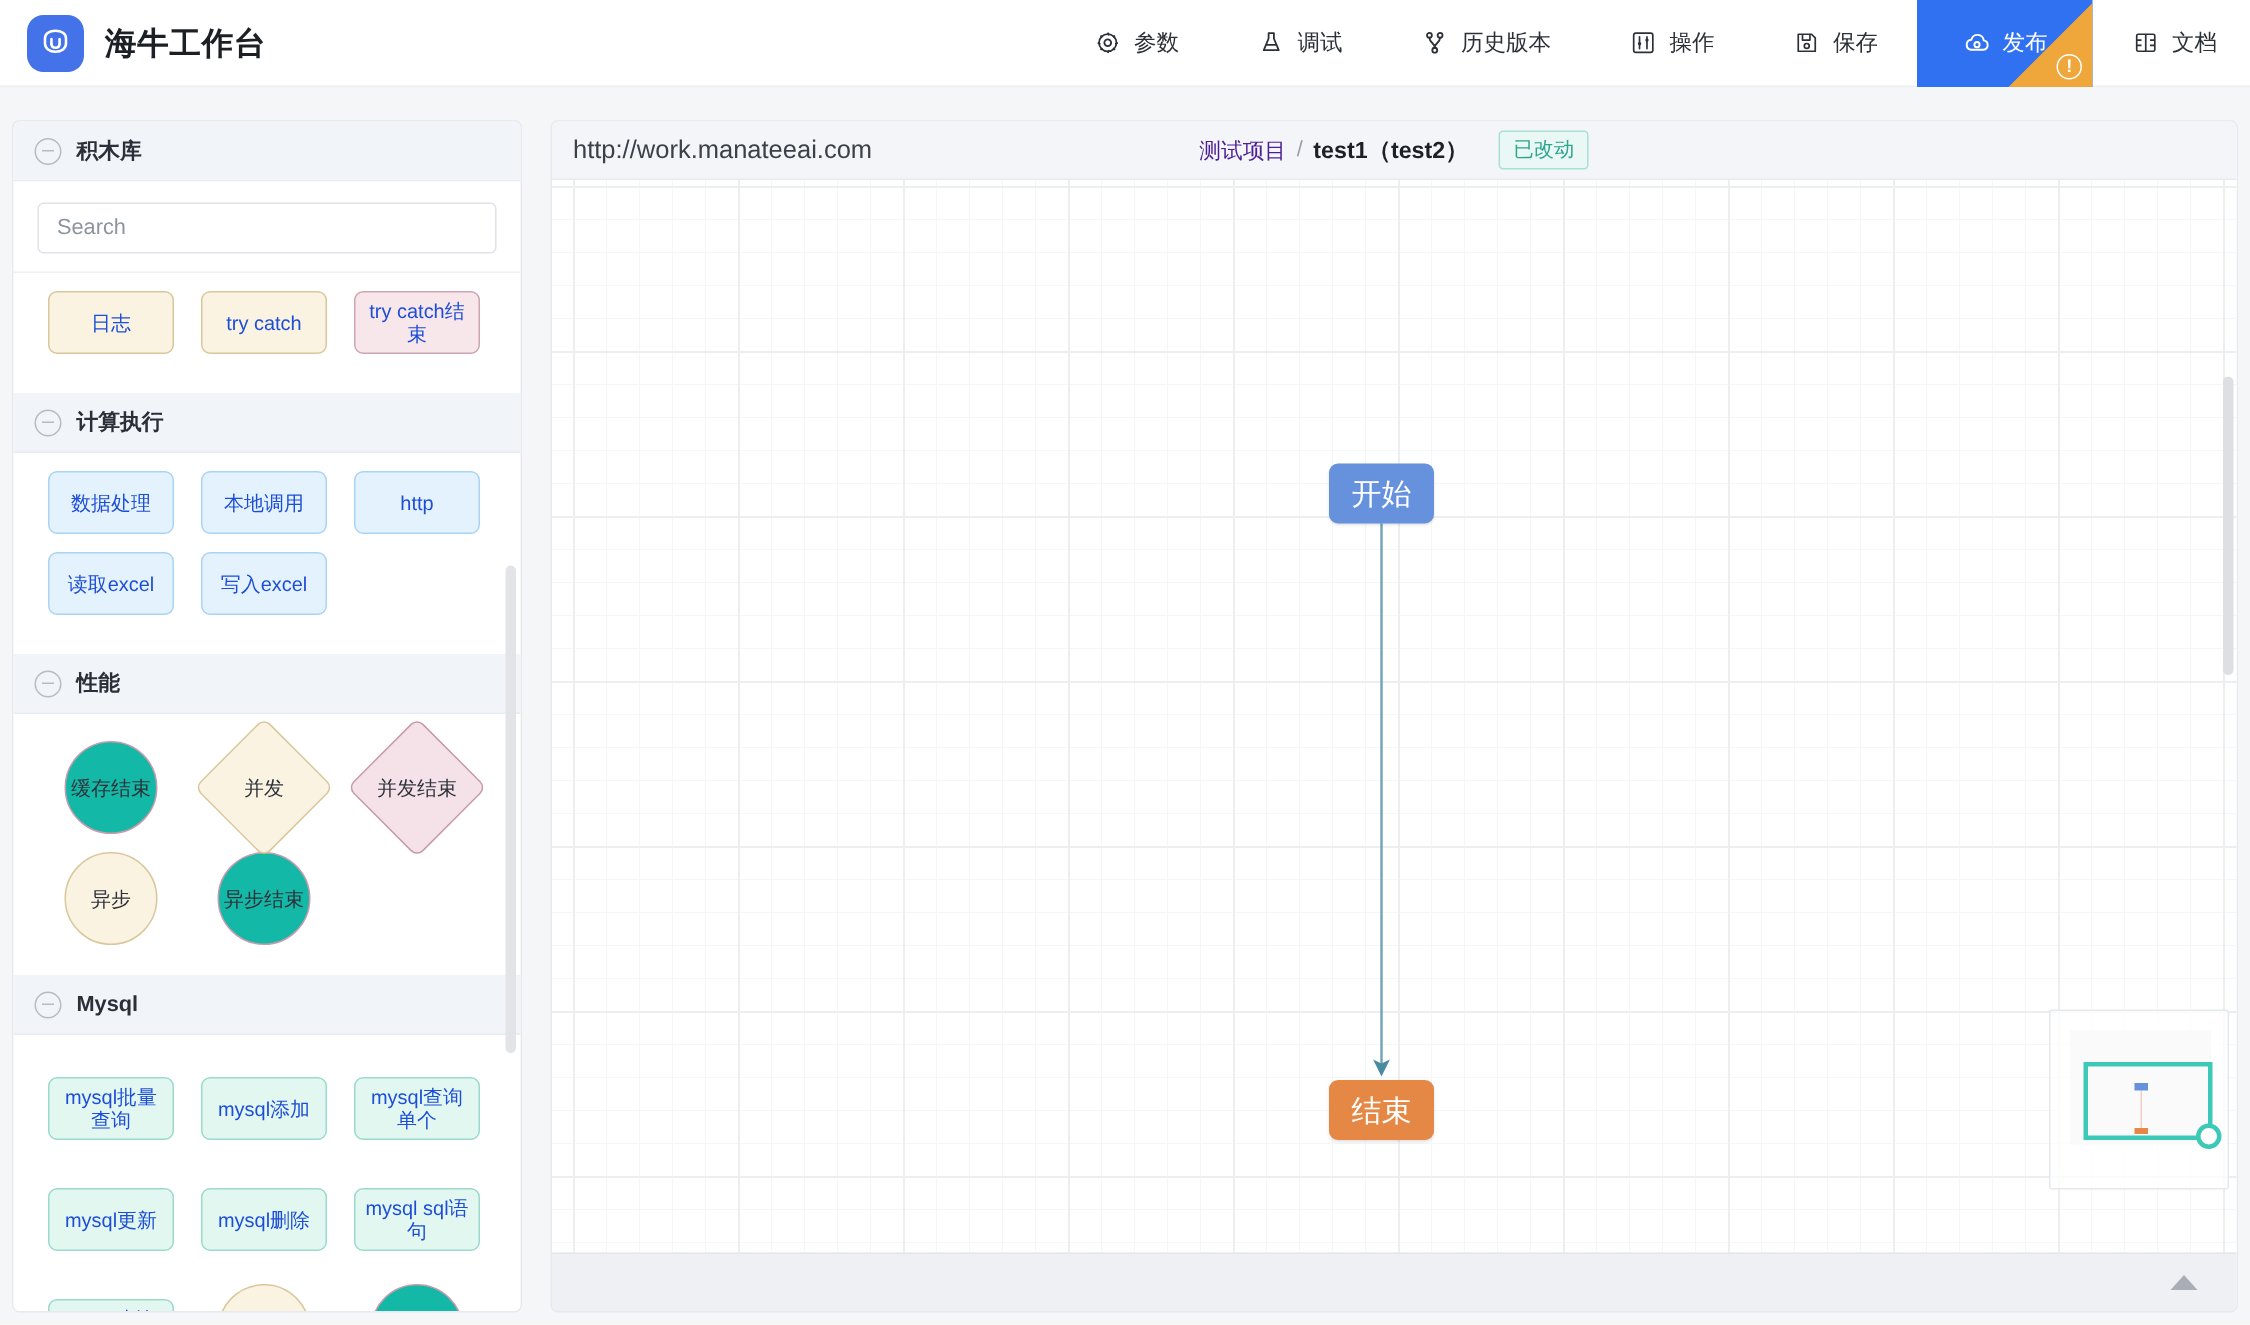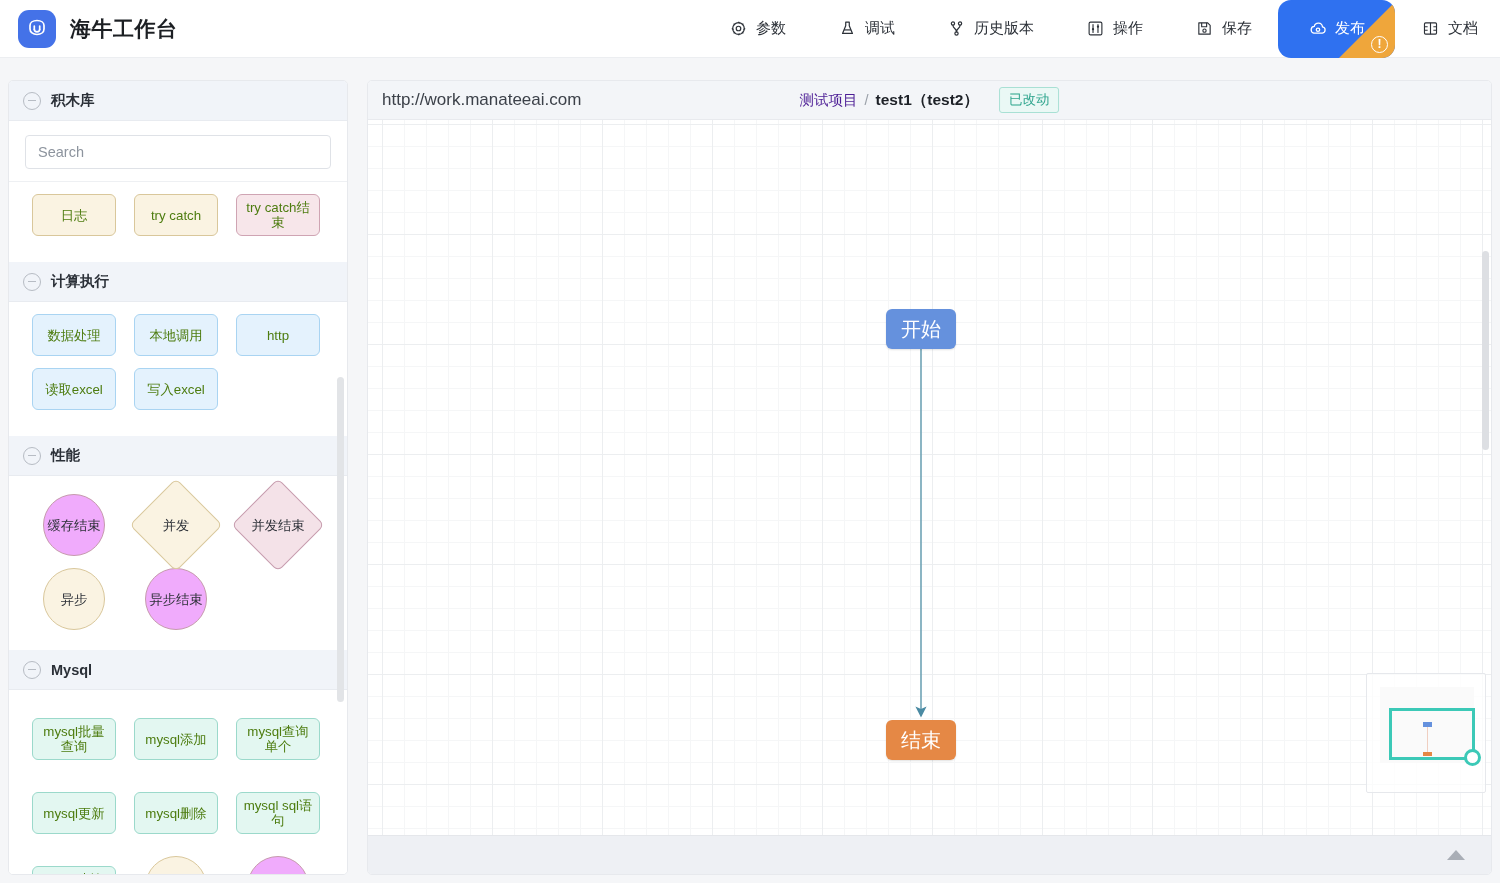--- a/index.html
+++ b/index.html
@@ -27,21 +27,20 @@
   #menu { display: flex; align-items: stretch; height: 58px; flex: 1; justify-content: flex-end; }
   .menu-item {
     display: flex; align-items: center; gap: 8px;
     padding: 0 26px; height: 58px; cursor: pointer;
     font-size: 15px; color: #2c3138; white-space: nowrap;
   }
   .menu-item .mi-ico { display:flex; align-items:center; justify-content:center; width:19px; height:19px; flex:none; }
   .menu-item.publish {
     background: #2f71f0; color: #ffffff; position: relative; overflow: hidden;
     padding: 16px 30px;
-    border-radius: 13px;
   }
   .menu-item.publish .corner {
     position: absolute; right: 0; bottom: 0; width: 0; height: 0;
     border-left: 56px solid transparent; border-bottom: 56px solid #efa63b;
   }
   .menu-item.publish .warn {
     position: absolute; right: 7px; bottom: 5px;
     width: 17px; height: 17px; border: 1.6px solid #fff; border-radius: 50%;
     color: #fff; font-size: 12px; line-height: 14px; text-align: center; font-weight: 700;
   }
@@ -75,35 +74,35 @@
   .block-grid {
     display: flex; flex-wrap: wrap; padding: 12px 14px 14px 14px; gap: 0;
     background: #fff;
   }
   .cell { width: 102px; display: flex; align-items: center; justify-content: center; margin-bottom: 12px; }
   .cell.tall { height: 74px; margin-bottom: 0px; }
 
   .blk {
     width: 84px; min-height: 42px; border-radius: 6px; border: 1px solid;
     display: flex; align-items: center; justify-content: center;
-    text-align: center; font-size: 13.3px; line-height: 15px; color: #4d7c0f;
+    text-align: center; font-size: 13.3px; line-height: 15px; color: #1d4ed8;
     padding: 4px 5px; cursor: grab;
   }
   .blk.cream  { background: #faf3e2; border-color: #d9c79b; }
   .blk.pink   { background: #f7e6ea; border-color: #cfa4b3; }
   .blk.blue   { background: #e4f2fd; border-color: #a9d4f2; }
   .blk.mint   { background: #e3f7f1; border-color: #9bd9cb; }
 
   .circ {
     width: 62px; height: 62px; border-radius: 50%; border: 1px solid;
     display: flex; align-items: center; justify-content: center; text-align: center;
     font-size: 13.3px; line-height: 15px; color: #2d3138; cursor: grab;
   }
   .circ.cream { background: #faf3e2; border-color: #d9c79b; }
-  .circ.pink  { background: #f0abfc; border-color: #c69bad; }
+  .circ.pink  { background: #14b8a6; border-color: #c69bad; }
 
   .diam-wrap { width: 66px; height: 66px; position: relative; cursor: grab; }
   .diam-wrap .bgd {
     position: absolute; inset: 0; transform: rotate(45deg);
     border-radius: 6px; border: 1px solid;
   }
   .diam-wrap.cream .bgd { background: #faf3e2; border-color: #d9c79b; }
   .diam-wrap.pink  .bgd { background: #f4e2e8; border-color: #c69bad; }
   .diam-wrap .dlabel {
     position: absolute; inset: 0; display: flex; align-items: center; justify-content: center;

